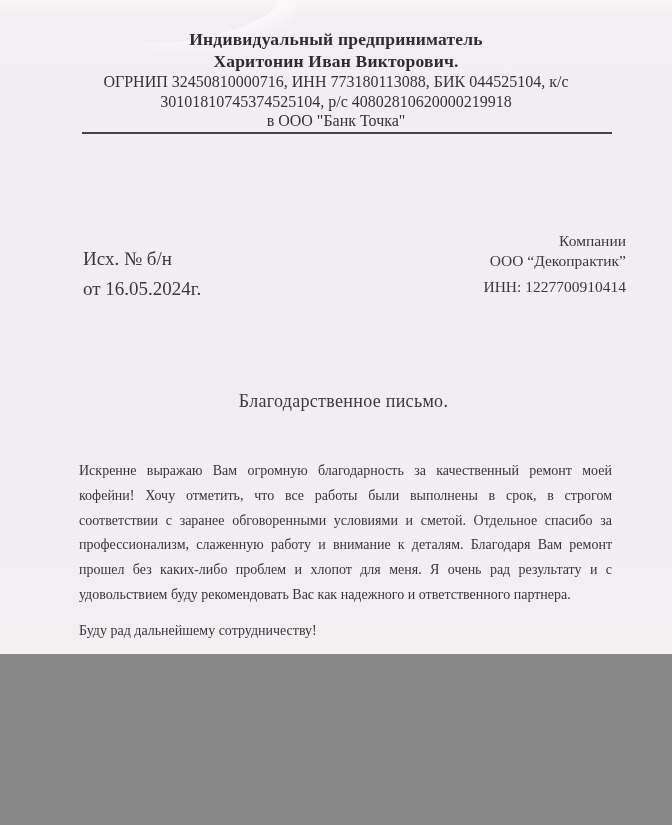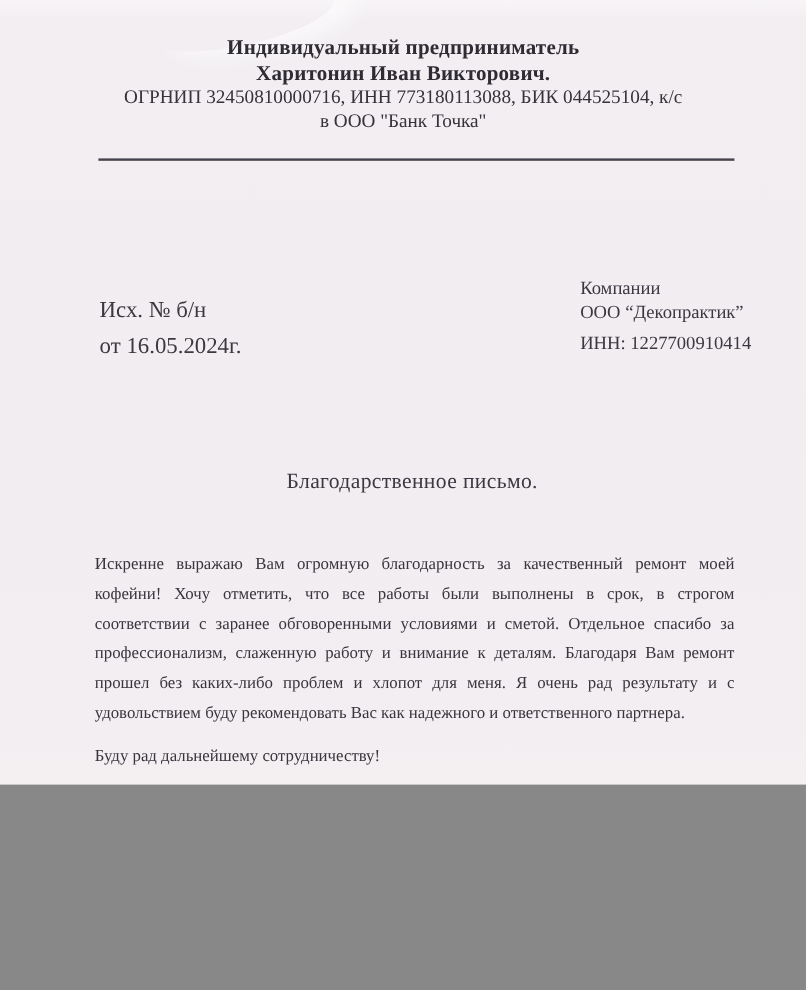--- a/index.html
+++ b/index.html
@@ -55,20 +55,21 @@
     left: 83px; top: 250px;
     font-size: 19px;
     color: #3b3841;
   }
   .ref-line { line-height: 18px; }
   .ref-line + .ref-line { margin-top: 12px; }
   .date-italic { }
   .recipient-block {
     position: absolute;
     right: 46px; top: 231px;
+    text-align: right;
     font-size: 15.5px;
     color: #3b3841;
   }
   .rcp-line { line-height: 20px; }
   .rcp-inn { margin-top: 6px; }
   .letter-title {
     position: absolute;
     top: 391px; left: 0; right: 0;
     text-align: center;
     font-size: 18px;
@@ -105,20 +106,21 @@
 <body>
 
 <div class="page">
 
   <div class="crease"></div>
 
   <div class="letterhead">
     <div class="lh-bold">Индивидуальный предприниматель</div>
     <div class="lh-bold">Харитонин Иван Викторович.</div>
     <div class="lh-reg">ОГРНИП 32450810000716, ИНН 773180113088, БИК 044525104, к/с</div>
+    <div class="lh-reg">30101810745374525104, р/с 40802810620000219918</div>
     <div class="lh-reg">в ООО "Банк Точка"</div>
   </div>
 
   <div class="rule"></div>
 
   <div class="ref-block">
     <div class="ref-line">Исх. № б/н</div>
     <div class="ref-line"><span>от </span> <span class="date-italic">16.05.2024</span><span>г.</span></div>
   </div>
 

